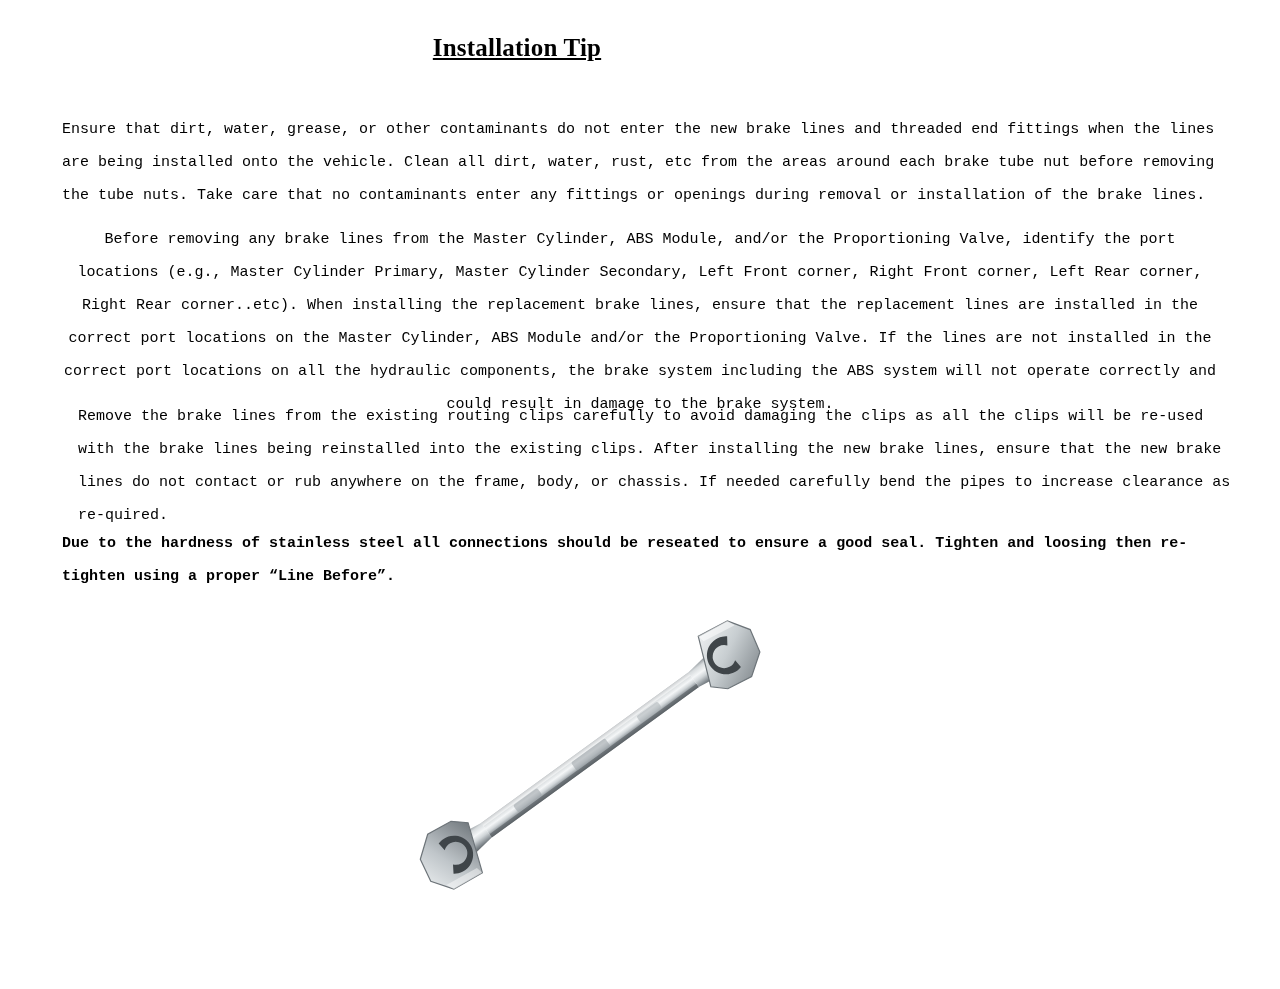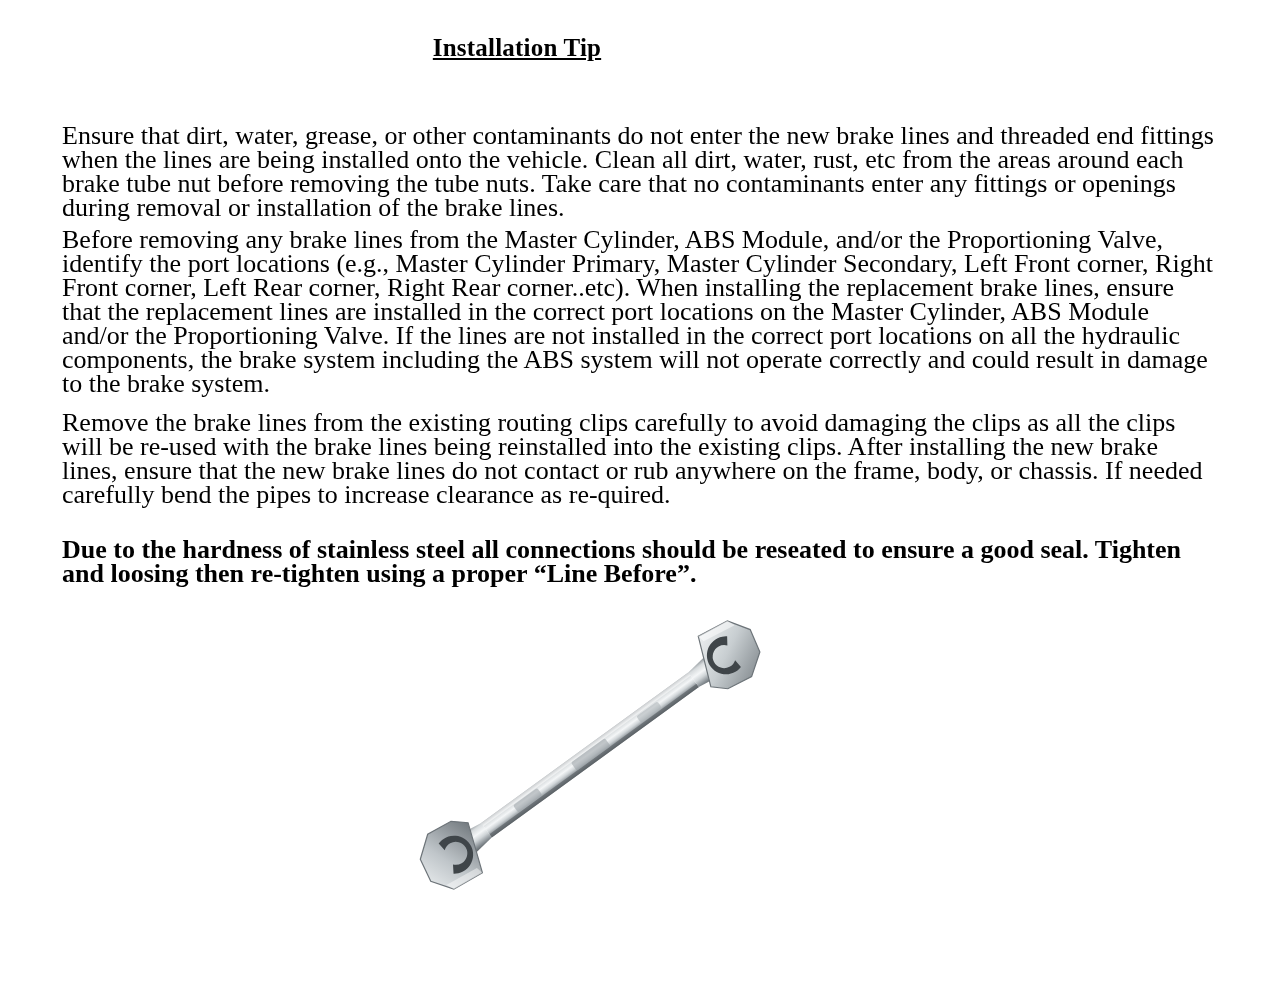--- a/index.html
+++ b/index.html
@@ -29,27 +29,28 @@
     text-align: center;
     font-size: 25px;
     font-weight: bold;
     text-decoration: underline;
     letter-spacing: 0.2px;
   }
   .body-text {
     position: absolute;
     left: 62px;
     width: 1156px;
-    font-size: 26px;
-    line-height: 24px;
+    font-size: 15px;
+    line-height: 33px;
     text-align: left;
+    font-family: Liberation Mono, monospace;
   }
   #para1 { top: 98px; }
-  #para2 { top: 202px; }
-  #para3 { top: 385px; }
+  #para2 { top: 208px; text-align: center; }
+  #para3 { top: 385px; margin-left: 16px; }
   #para4 {
     top: 512px;
     font-weight: bold;
   }
   .wrench-wrap {
     position: absolute;
     left: 400px;
     top: 610px;
     width: 380px;
     height: 290px;

